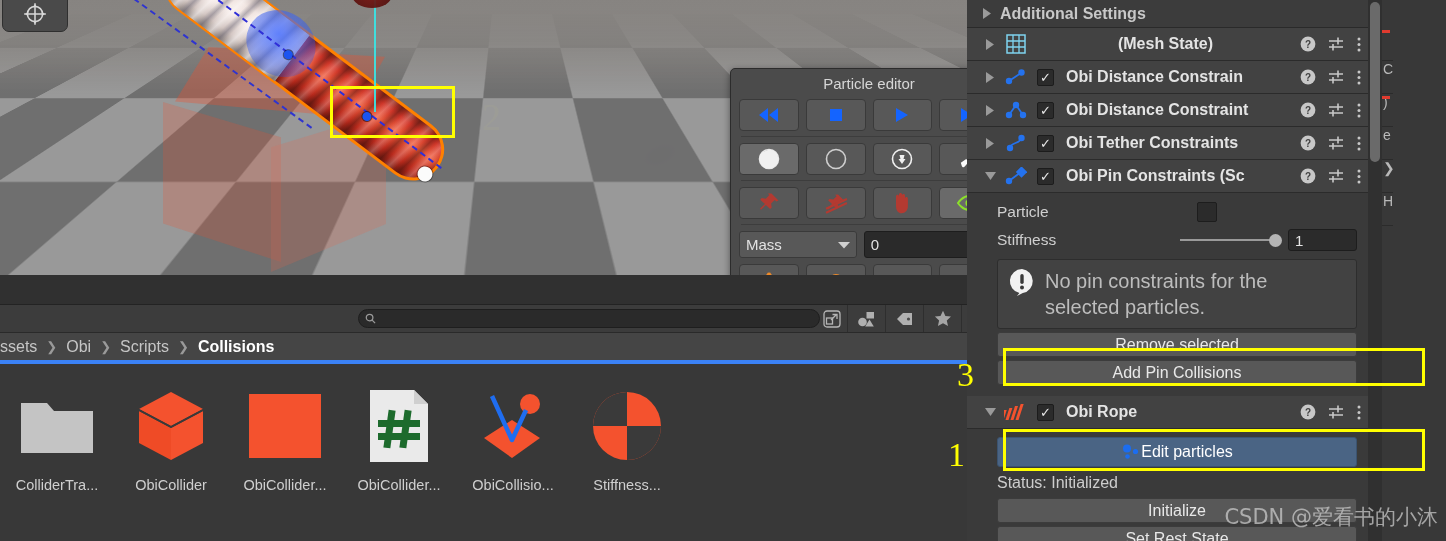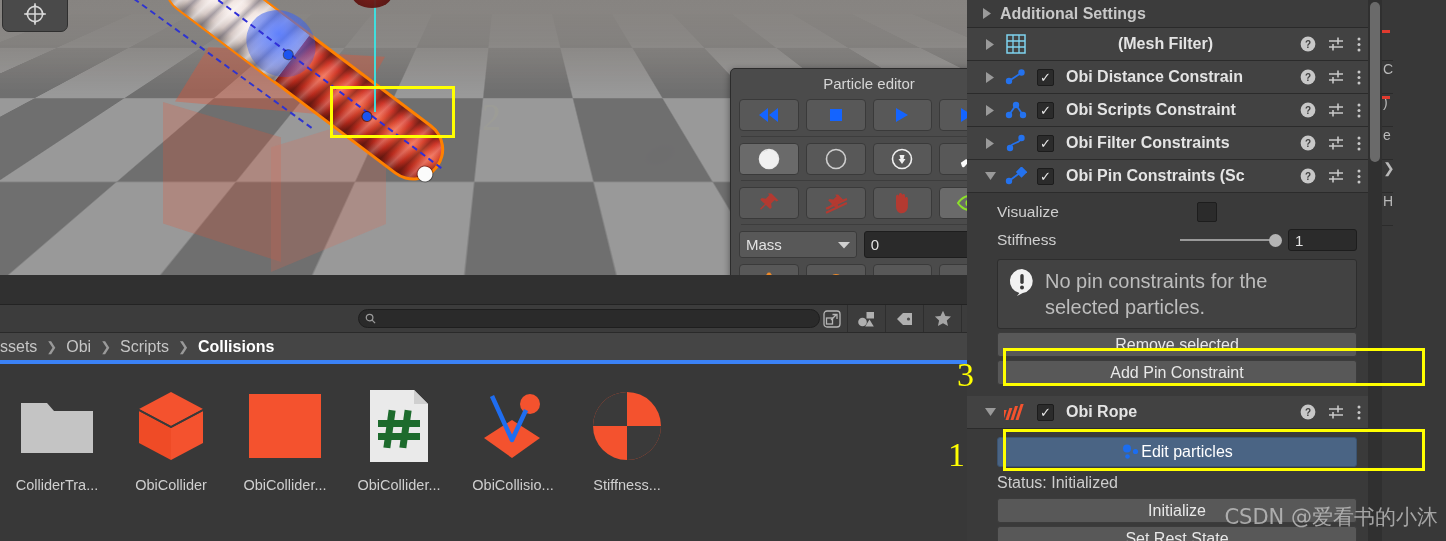--- a/index.html
+++ b/index.html
@@ -582,21 +582,21 @@
           <svg width="9" height="11" viewBox="0 0 9 11">
               <path d="M0 0 L8 5.5 L0 11 Z" fill="#9a9a9a"></path>
             </svg>
         </span>
         <span class="comp-icon">
           <svg width="20" height="20" viewBox="0 0 20 20">
               <rect x="1" y="1" width="18" height="18" fill="none" stroke="#7fd4f0" stroke-width="1.5"></rect>
               <path d="M7 1v18M13 1v18M1 7h18M1 13h18" stroke="#7fd4f0" stroke-width="1.3"></path>
             </svg>
         </span>
-        <span class="comp-name" style="text-align:center;margin-left:0;">(Mesh Filter)</span>
+        <span class="comp-name" style="text-align:center;margin-left:0;">(Mesh State)</span>
         <span class="comp-actions">
           <span>
               <svg width="16" height="16" viewBox="0 0 16 16">
                 <circle cx="8" cy="8" r="7.4" fill="#c8c8c8"></circle>
                 <text x="8" y="11.6" font-size="10" font-family="Liberation Sans" fill="#424242" text-anchor="middle" font-weight="bold">?</text>
               </svg>
             </span>
           <span>
               <svg width="17" height="16" viewBox="0 0 17 16">
                 <path d="M1 5h14M1 11h14" stroke="#c8c8c8" stroke-width="1.6"></path>
@@ -659,21 +659,21 @@
         </span>
         <span class="comp-icon">
           <svg width="22" height="18" viewBox="0 0 22 18">
               <path d="M11 4 L4 14 M11 4 L18 14" stroke="#2472ee" stroke-width="1.8"></path>
               <circle cx="11" cy="4" r="3.2" fill="#2472ee"></circle>
               <circle cx="4" cy="14" r="3.2" fill="#2472ee"></circle>
               <circle cx="18" cy="14" r="3.2" fill="#2472ee"></circle>
             </svg>
         </span>
         <span class="comp-chk">✓</span>
-        <span class="comp-name">Obi Scripts Constraint</span>
+        <span class="comp-name">Obi Distance Constraint</span>
         <span class="comp-actions">
           <span>
               <svg width="16" height="16" viewBox="0 0 16 16">
                 <circle cx="8" cy="8" r="7.4" fill="#c8c8c8"></circle>
                 <text x="8" y="11.6" font-size="10" font-family="Liberation Sans" fill="#424242" text-anchor="middle" font-weight="bold">?</text>
               </svg>
             </span>
           <span>
               <svg width="17" height="16" viewBox="0 0 17 16">
                 <path d="M1 5h14M1 11h14" stroke="#c8c8c8" stroke-width="1.6"></path>
@@ -697,21 +697,21 @@
             </svg>
         </span>
         <span class="comp-icon">
           <svg width="22" height="18" viewBox="0 0 22 18">
               <path d="M5 14 C5 8, 16 10, 16 4" stroke="#2472ee" stroke-width="1.8" fill="none"></path>
               <circle cx="5" cy="14" r="3.2" fill="#2472ee"></circle>
               <circle cx="16.5" cy="4" r="3.2" fill="#2472ee"></circle>
             </svg>
         </span>
         <span class="comp-chk">✓</span>
-        <span class="comp-name">Obi Filter Constraints</span>
+        <span class="comp-name">Obi Tether Constraints</span>
         <span class="comp-actions">
           <span>
               <svg width="16" height="16" viewBox="0 0 16 16">
                 <circle cx="8" cy="8" r="7.4" fill="#c8c8c8"></circle>
                 <text x="8" y="11.6" font-size="10" font-family="Liberation Sans" fill="#424242" text-anchor="middle" font-weight="bold">?</text>
               </svg>
             </span>
           <span>
               <svg width="17" height="16" viewBox="0 0 17 16">
                 <path d="M1 5h14M1 11h14" stroke="#c8c8c8" stroke-width="1.6"></path>
@@ -761,42 +761,42 @@
                 <circle cx="2" cy="2" r="1.5" fill="#c8c8c8"></circle>
                 <circle cx="2" cy="7.5" r="1.5" fill="#c8c8c8"></circle>
                 <circle cx="2" cy="13" r="1.5" fill="#c8c8c8"></circle>
               </svg>
             </span>
         </span>
       </div>
 
       <div class="body">
         <div class="prow">
-          <span class="plabel">Visualize</span>
+          <span class="plabel">Particle</span>
           <span class="chkbox"></span>
         </div>
         <div class="prow" style="height:30px;">
           <span class="plabel">Stiffness</span>
           <span class="slider-track">
               <span class="slider-knob"></span>
             </span>
           <span class="numfield">1</span>
         </div>
         <div class="helpbox">
           <span>
             <svg width="28" height="28" viewBox="0 0 28 28">
                 <path d="M14 1a12.2 12.2 0 00-2.6 24.1L9 28l5.8-2.9A12.2 12.2 0 0014 1z" fill="#f2f2f2"></path>
                 <rect x="12.3" y="6" width="3.4" height="10" rx="1.7" fill="#3a3a3a"></rect>
                 <circle cx="14" cy="19.5" r="2" fill="#3a3a3a"></circle>
               </svg>
           </span>
           <span class="txt">No pin constraints for the selected particles.</span>
         </div>
         <div class="btn-wide">Remove selected</div>
-        <div class="btn-wide">Add Pin Constraint</div>
+        <div class="btn-wide">Add Pin Collisions</div>
       </div>
 
       <div class="comp-row">
         <span class="foldout">
           <svg width="11" height="9" viewBox="0 0 11 9">
               <path d="M0 0 L11 0 L5.5 8 Z" fill="#9a9a9a"></path>
             </svg>
         </span>
         <span class="comp-icon">
           <svg width="24" height="18" viewBox="0 0 24 18">

